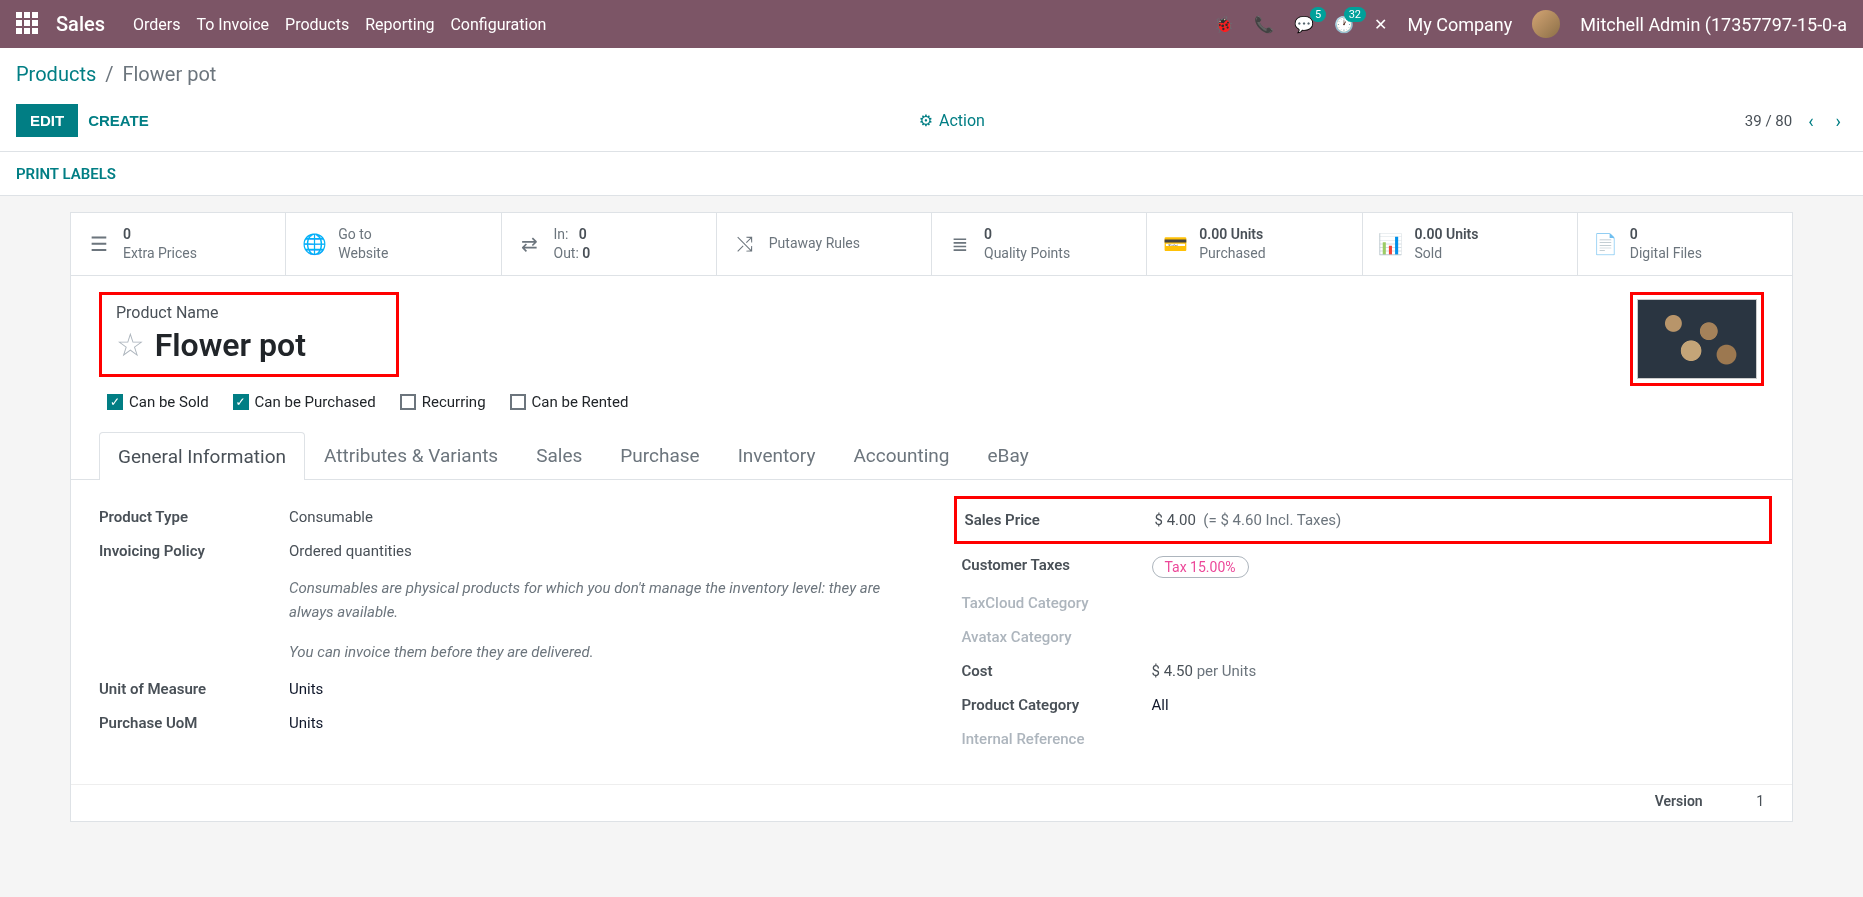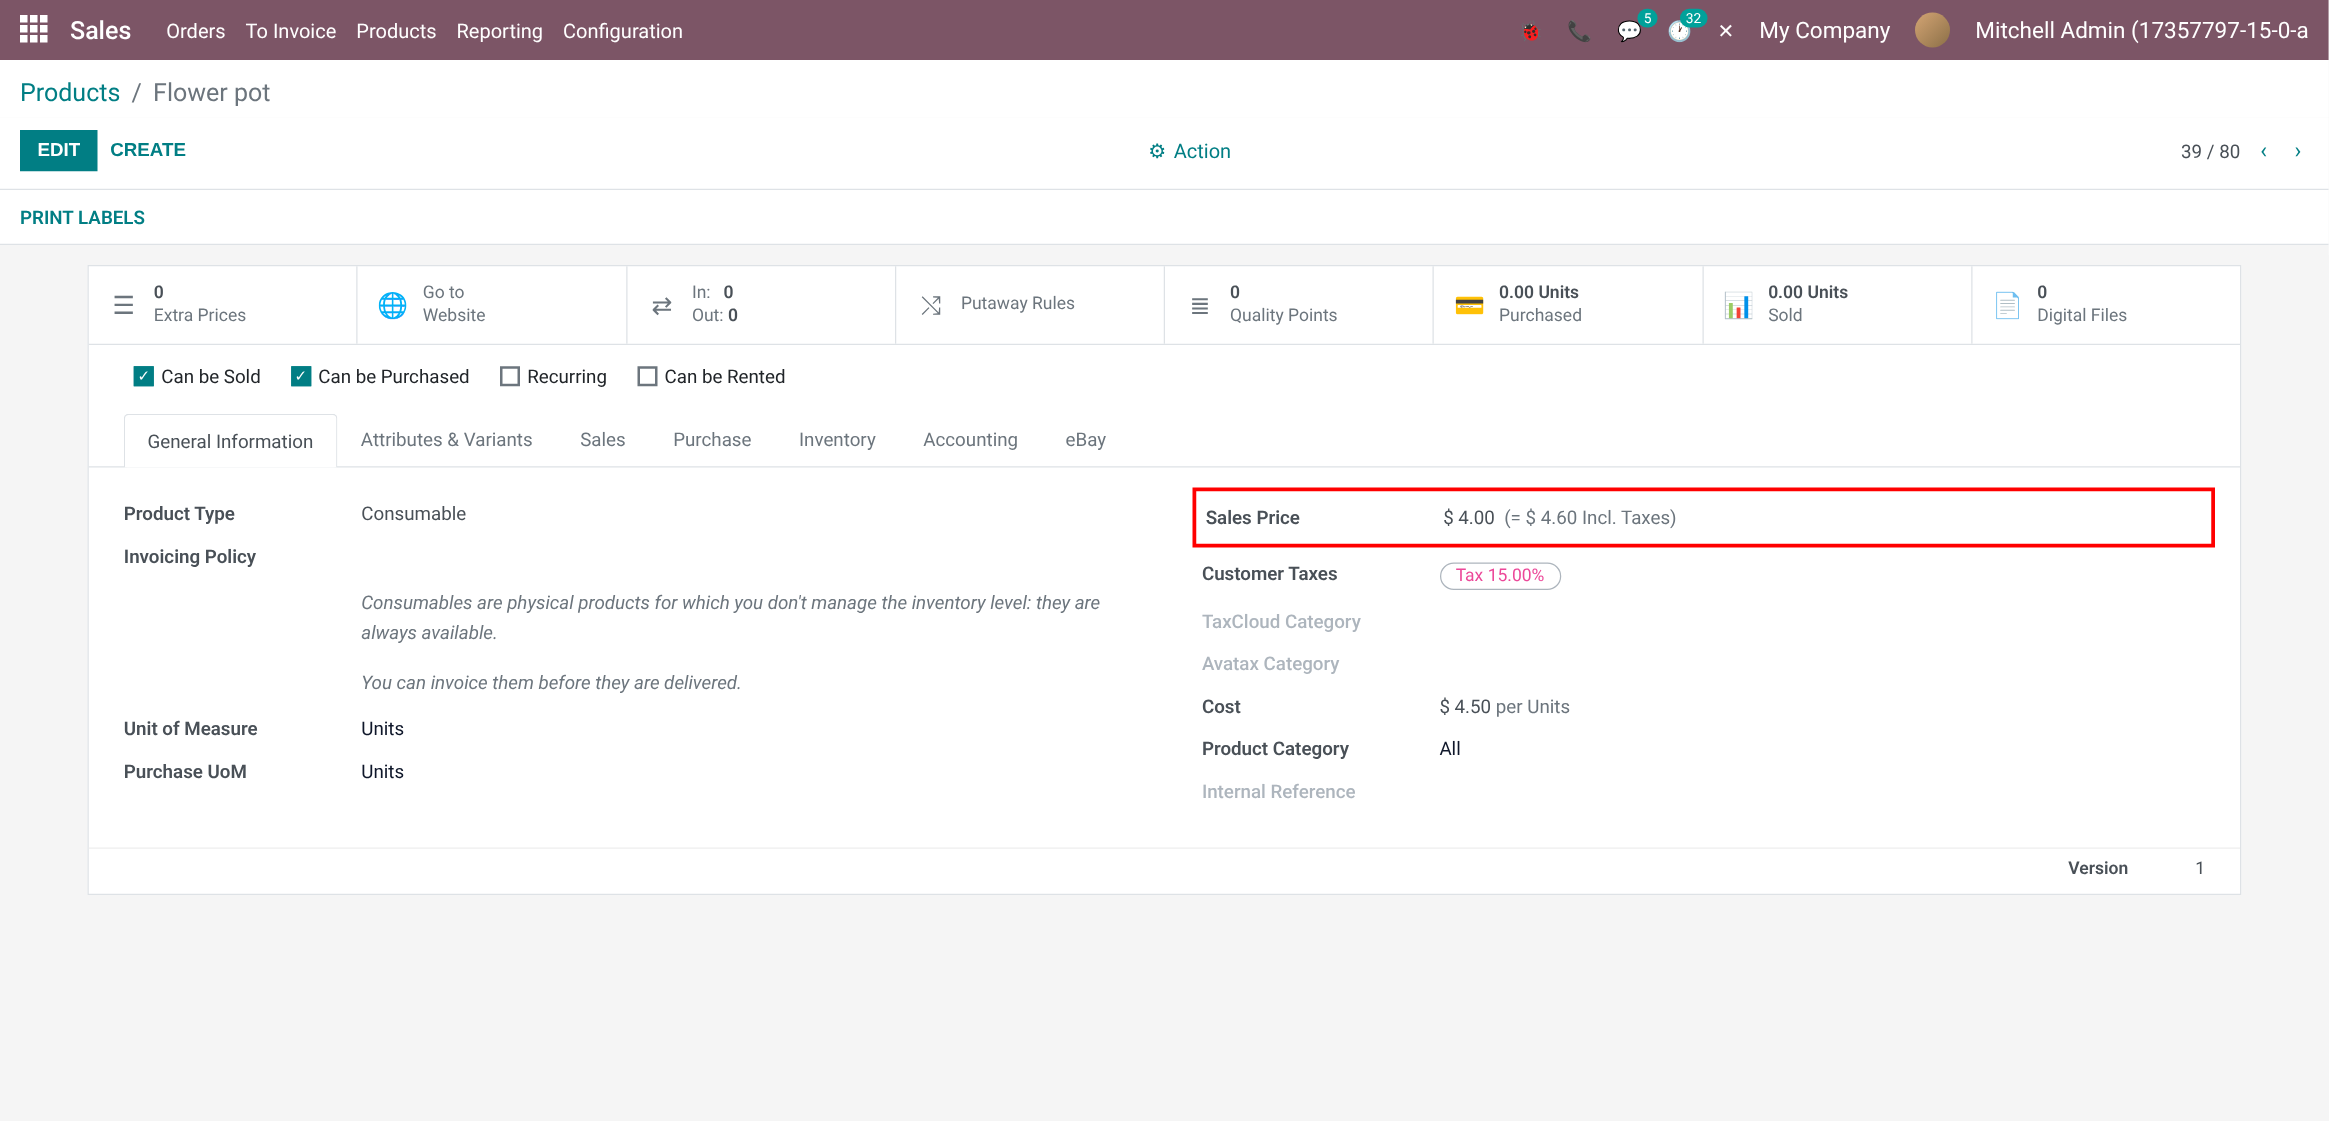--- a/index.html
+++ b/index.html
@@ -62,21 +62,21 @@
 .prod-img { width: 120px; height: 80px; background: radial-gradient(circle at 30% 30%, #b8956a 8%, transparent 9%), radial-gradient(circle at 60% 40%, #a5825a 10%, transparent 11%), radial-gradient(circle at 45% 65%, #c4a578 12%, transparent 13%), radial-gradient(circle at 75% 70%, #9c7850 9%, transparent 10%), #2a3541; border: 1px solid #ccc; }
 
 
 .checks { padding: 16px 36px 8px; display: flex; gap: 24px; }
 .chk { display: flex; align-items: center; gap: 6px; cursor: pointer; font-size: 15px; }
 .chk .box { width: 16px; height: 16px; border: 2px solid #6c757d; display: inline-flex; align-items: center; justify-content: center; font-size: 12px; color: #fff; }
 .chk .box.on { background: #017e84; border-color: #017e84; }
 
 
 .tabs { padding: 0 28px; display: flex; border-bottom: 1px solid #dee2e6; margin-top: 12px; }
-.tab { padding: 12px 18px; font-size: 15px; color: #6c757d; cursor: pointer; border: 1px solid transparent; border-bottom: none; }
+.tab { padding: 12px 18px; font-size: 19px; color: #6c757d; cursor: pointer; border: 1px solid transparent; border-bottom: none; }
 .tab.active { color: #495057; border-color: #dee2e6; background: #fff; border-radius: 4px 4px 0 0; position: relative; top: 1px; }
 
 
 .form { padding: 20px 28px 28px; display: flex; gap: 60px; }
 .col { flex: 1; }
 .field { display: flex; padding: 8px 0; font-size: 15px; }
 .field .flabel { width: 190px; color: #495057; font-weight: 600; flex-shrink: 0; }
 .field .flabel.muted { color: #adb5bd; font-weight: 500; }
 .field .fval { flex: 1; color: #495057; }
 .field .fval.link { color: #0f172a; cursor: pointer; }
@@ -180,20 +180,32 @@
       <div class="statbox">
         <span class="ico">📊</span>
         <div class="txt"><span class="v">0.00 Units</span><br><span>Sold</span></div>
       </div>
       <div class="statbox">
         <span class="ico">📄</span>
         <div class="txt"><span class="v">0</span><br><span>Digital Files</span></div>
       </div>
     </div>
 
+    <div class="prod-head">
+      <div class="name-box">
+        <div class="lbl">Product Name</div>
+        <div class="title">
+          <span class="star">☆</span>
+          <h1>Flower pot</h1>
+        </div>
+      </div>
+      <div class="prod-img-wrap">
+        <div class="prod-img"></div>
+      </div>
+    </div>
 
     <div class="checks">
       <label class="chk">
           <span class="box on">✓</span>
           <span>Can be Sold</span>
         </label>
       <label class="chk">
           <span class="box on">✓</span>
           <span>Can be Purchased</span>
         </label>
@@ -218,20 +230,21 @@
     </div>
 
     <div class="form">
       <div class="col">
         <div class="field">
           <span class="flabel">Product Type</span>
           <span class="fval">Consumable</span>
         </div>
         <div class="field">
           <span class="flabel">Invoicing Policy</span>
+          <span class="fval">Ordered quantities</span>
         </div>
         <div class="field help">Consumables are physical products for which you don't manage the inventory level: they are always available.</div>
         <div class="field help">You can invoice them before they are delivered.</div>
         <div class="field">
           <span class="flabel">Unit of Measure</span>
           <span class="fval link">Units</span>
         </div>
         <div class="field">
           <span class="flabel">Purchase UoM</span>
           <span class="fval link">Units</span>

